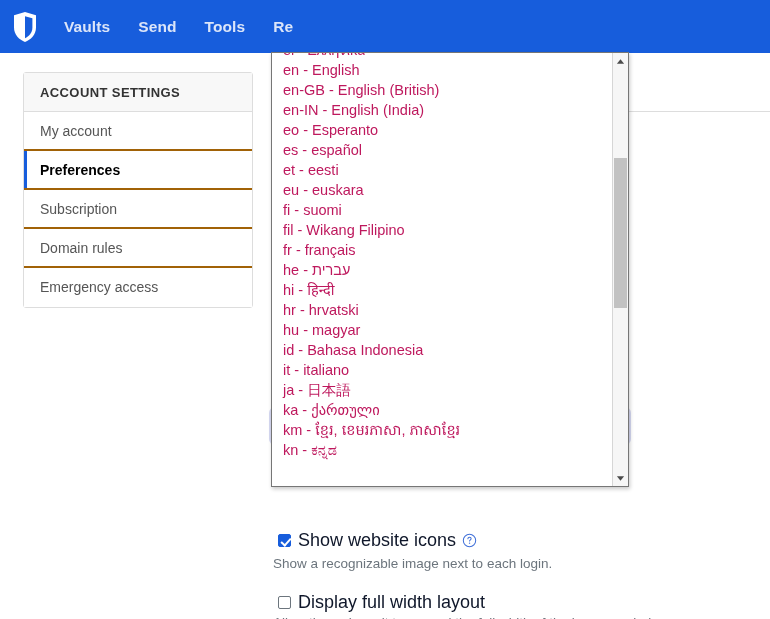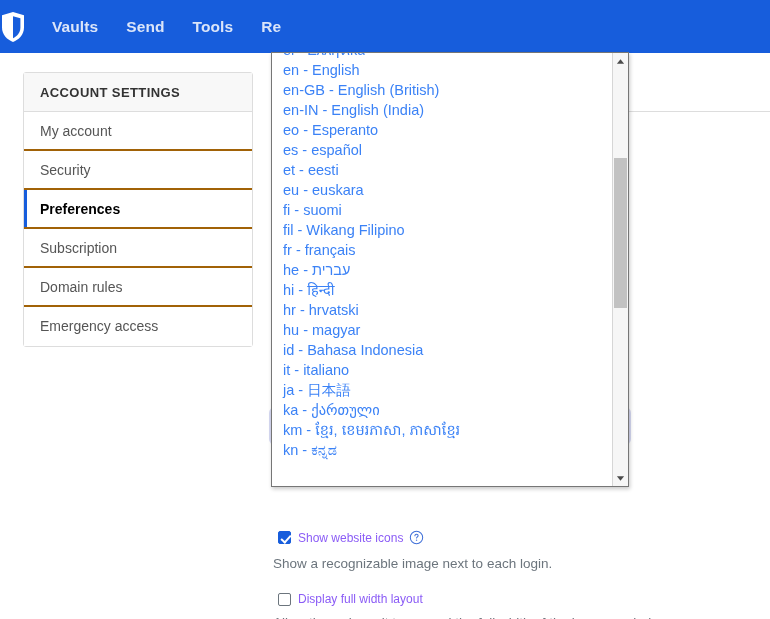--- a/index.html
+++ b/index.html
@@ -20,21 +20,21 @@
   
   #topnav {
     position: absolute;
     top: 0; left: 0;
     width: 770px;
     height: 53px;
     background: #175ddc;
     display: flex;
     align-items: center;
     box-sizing: border-box;
-    padding-left: 0;
+    padding-left: 12px;
     text-align: right;
   }
   #logo {
     width: 26px;
     height: 32px;
     margin-right: 26px;
     flex: 0 0 auto;
   }
   .navlink {
     color: #dbe5f9;
@@ -191,22 +191,22 @@
   .cbox.checked::after {
     content: "";
     position: absolute;
     left: 3.5px; top: 0.5px;
     width: 4px; height: 8px;
     border: solid #ffffff;
     border-width: 0 2px 2px 0;
     transform: rotate(42deg);
   }
   .cb-label {
-    font-size: 12px;
-    color: #8b5cf6;
+    font-size: 18px;
+    color: #0f172a;
     white-space: nowrap;
   }
   .qmark {
     width: 15px;
     height: 15px;
     margin-left: 6px;
     flex: 0 0 auto;
     cursor: pointer;
   }
   #row-icons { top: 477px; }
@@ -242,21 +242,21 @@
     left: 0; top: 0;
     width: 340px;
     height: 433px;
     overflow: hidden;
   }
   .opt {
     height: 20px;
     line-height: 20px;
     padding-left: 11px;
     font-size: 14.5px;
-    color: #3b82f6;
+    color: #be185d;
     white-space: nowrap;
     cursor: pointer;
   }
   .opt.clipped-top {
     position: relative;
     top: -13px;
     margin-bottom: -13px;
   }
 
   
@@ -309,21 +309,20 @@
   <a class="navlink" href="#">Send</a>
   <a class="navlink" href="#">Tools</a>
   <a class="navlink" href="#">Re</a>
 </div>
 
 <div id="page">
 
   <nav id="sidebar">
     <div id="sidebar-head">ACCOUNT SETTINGS</div>
     <div class="side-item">My account</div>
-    <div class="side-item">Security</div>
     <div class="side-item active">Preferences</div>
     <div class="side-item">Subscription</div>
     <div class="side-item">Domain rules</div>
     <div class="side-item">Emergency access</div>
   </nav>
 
   <div id="content">
 
     <div class="hr-divider"></div>
 

